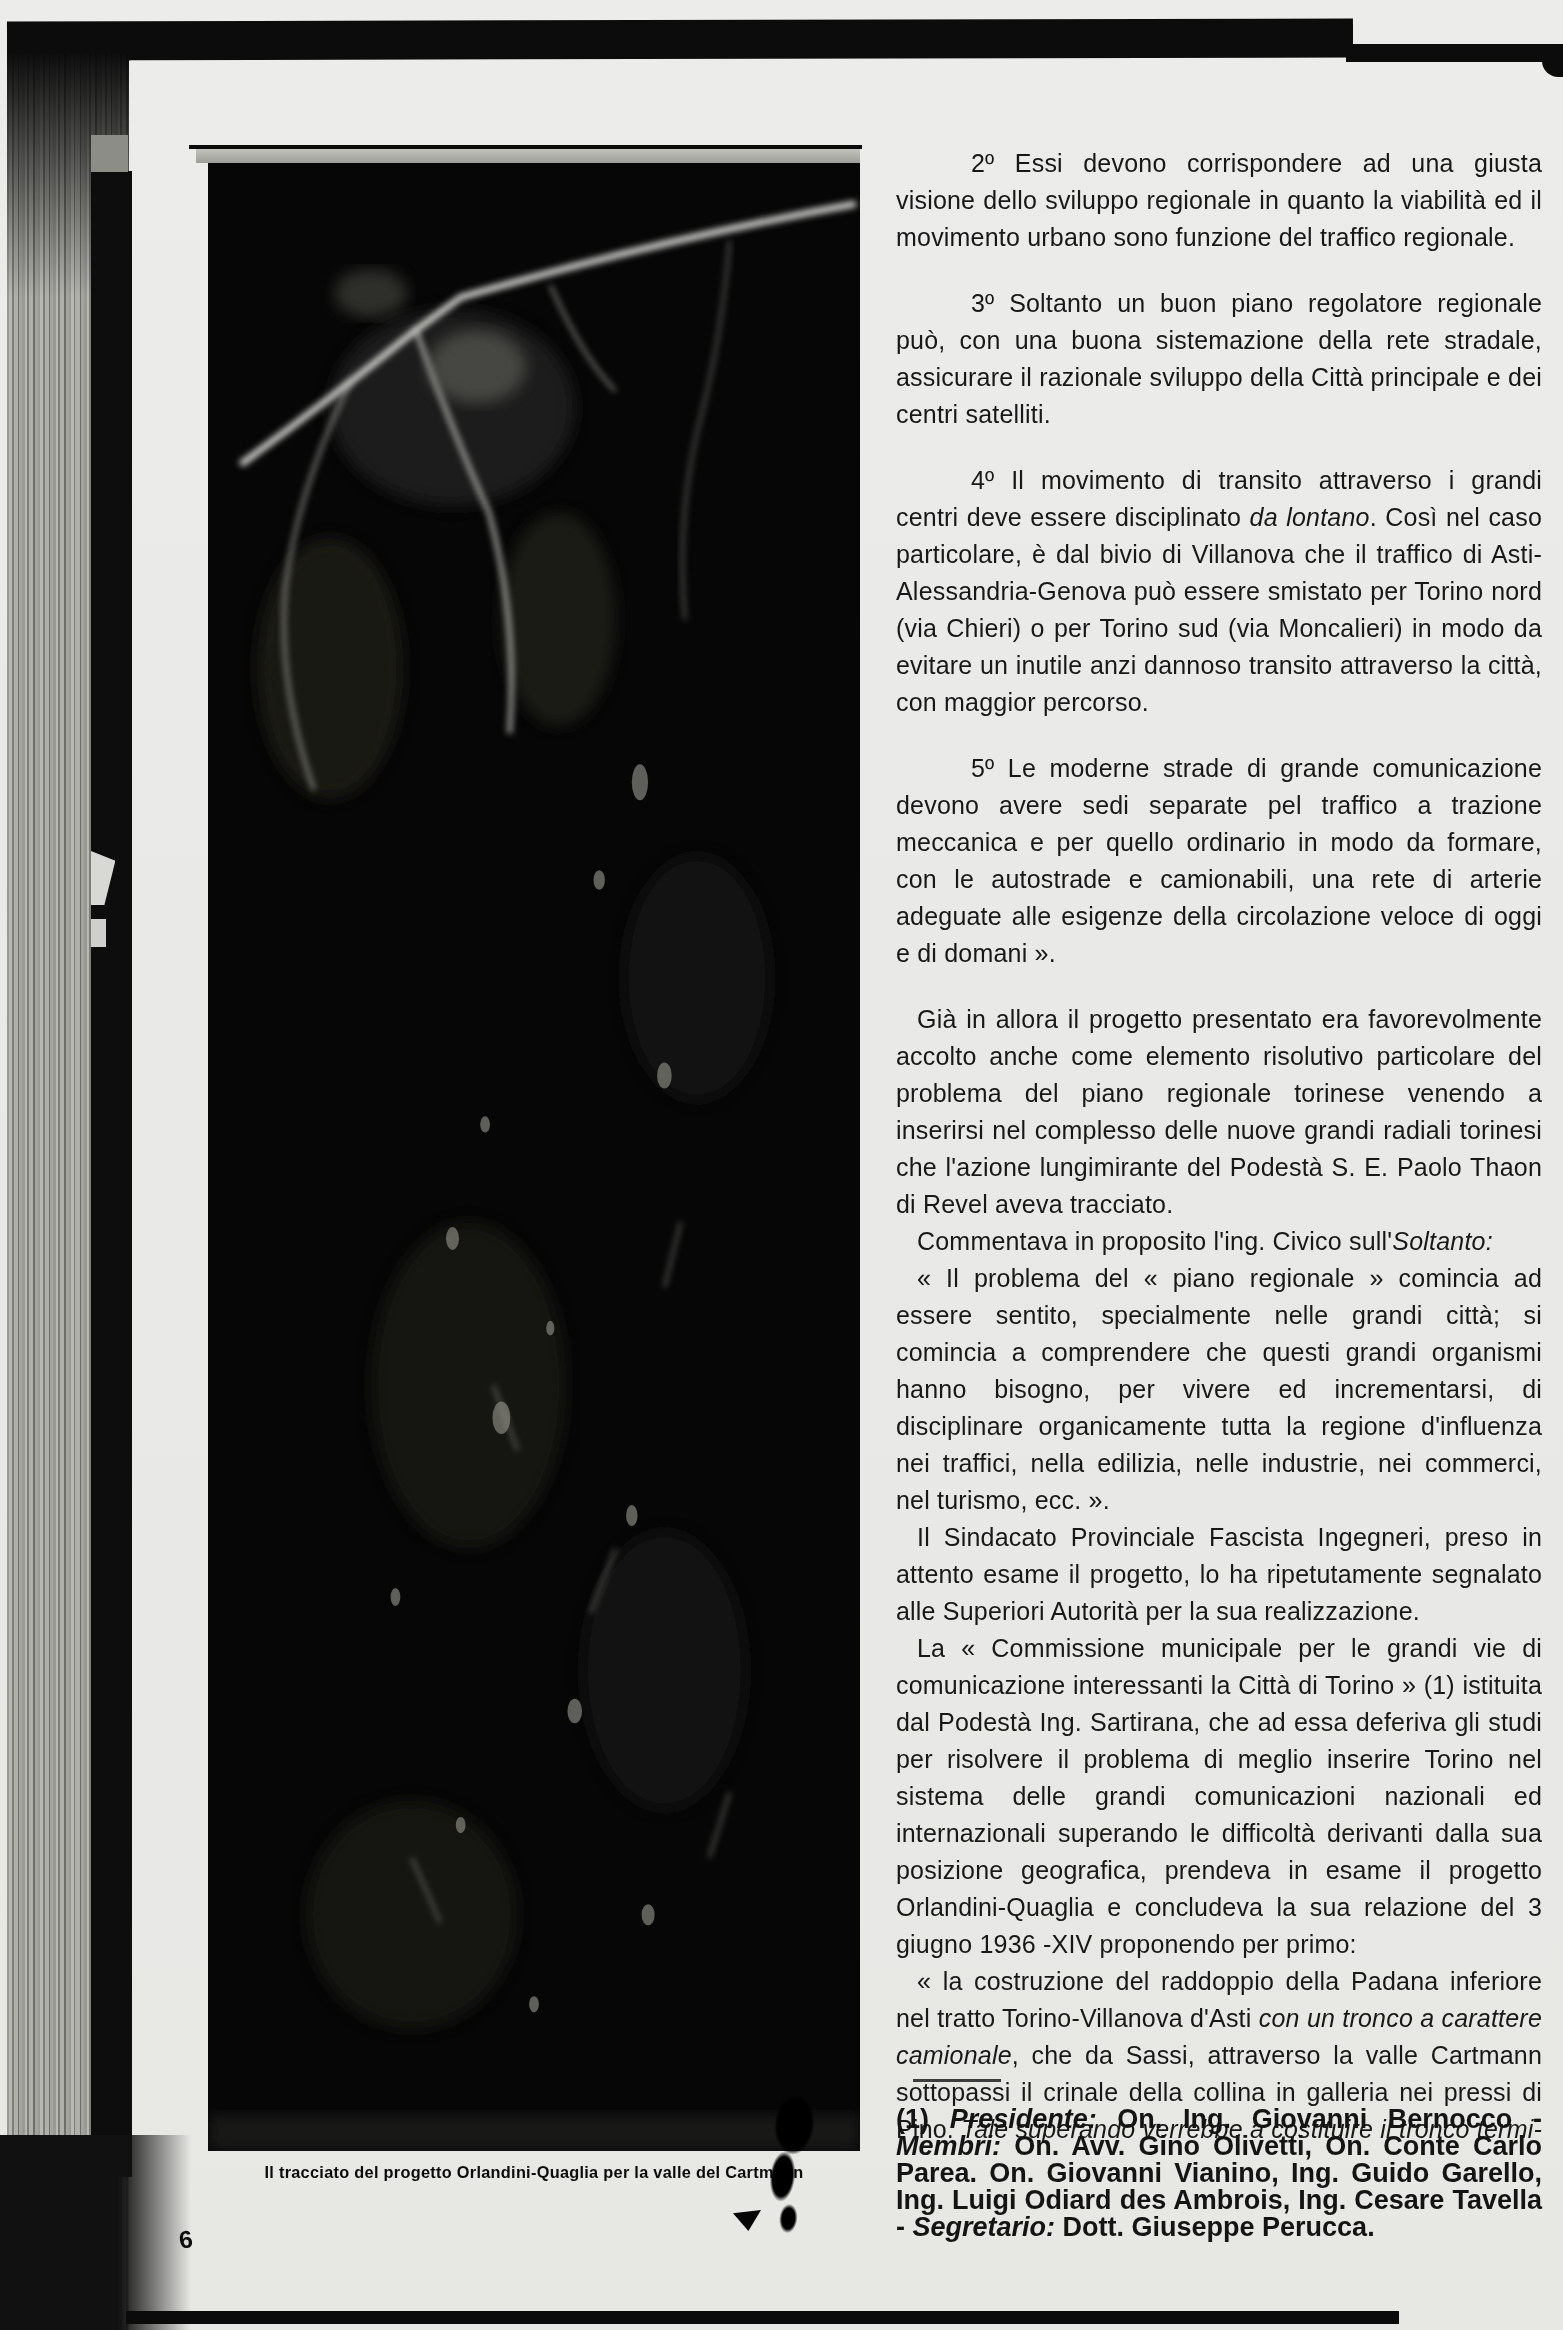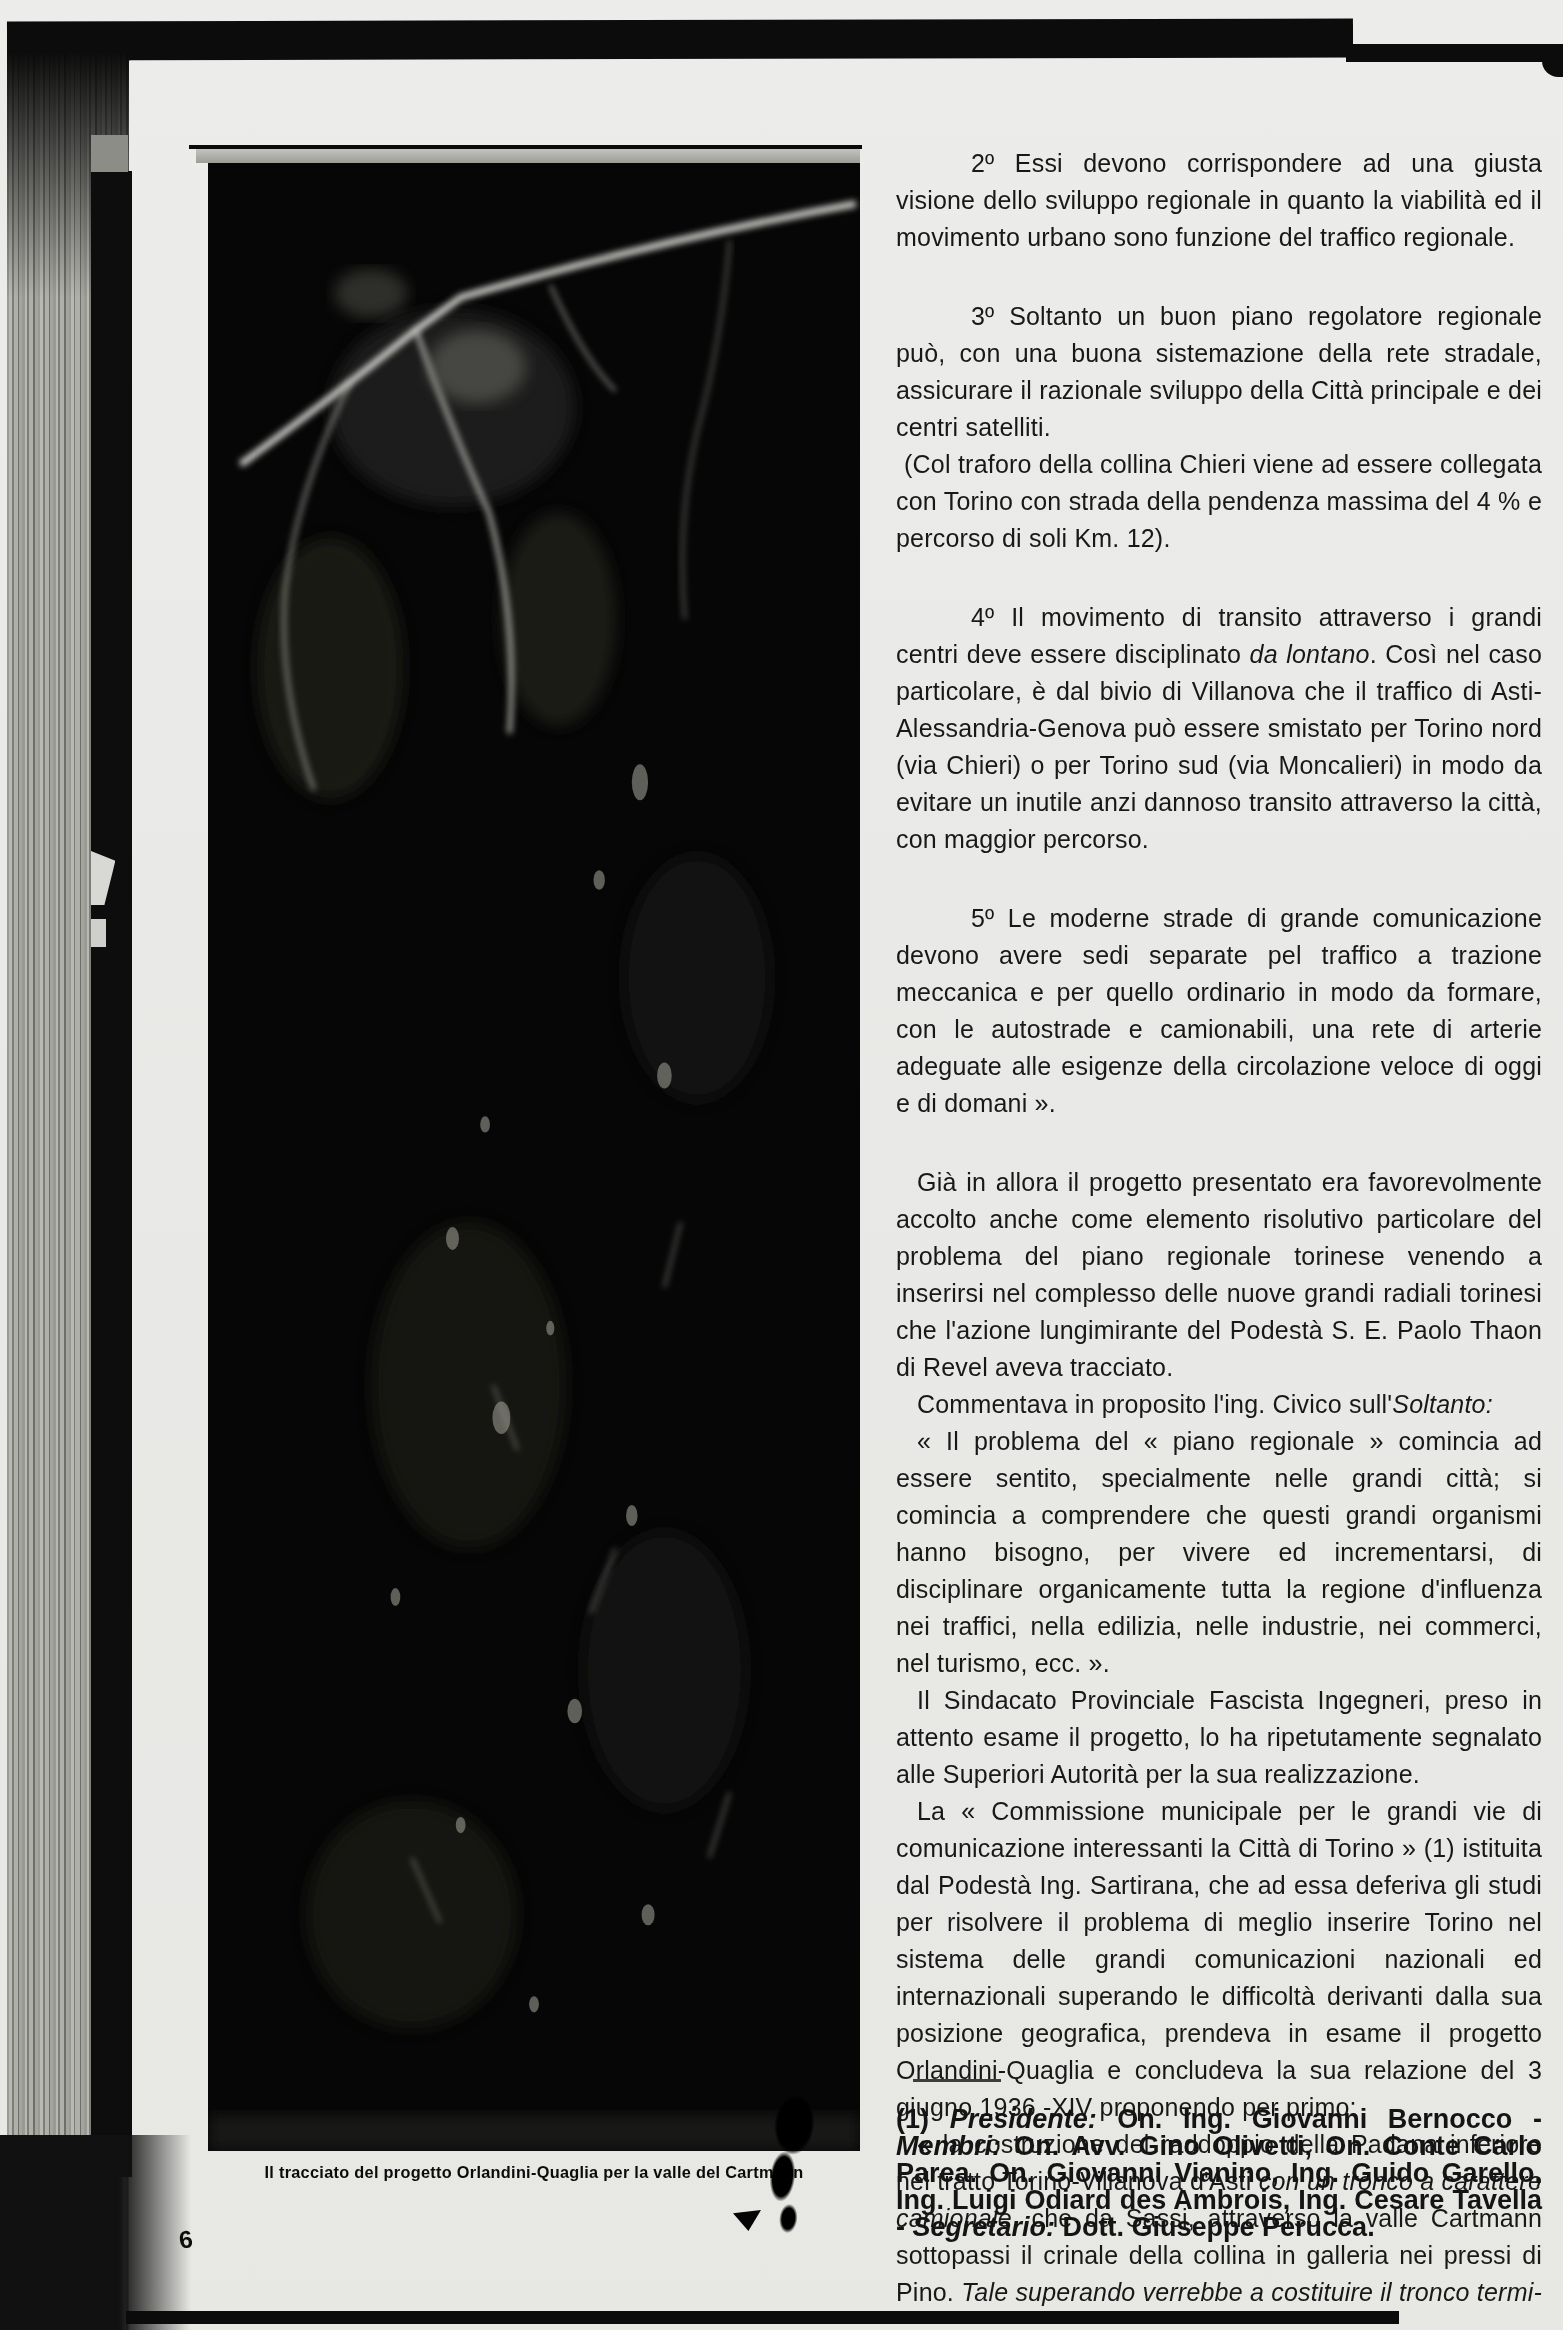--- a/index.html
+++ b/index.html
@@ -39,21 +39,21 @@
       radial-gradient(ellipse 13px 21px at 55% 86%, #000 0 50%, rgba(0,0,0,0) 70%);
     transform:rotate(6deg);}
   .ink-tail{position:absolute;left:733px;top:2210px;width:28px;height:21px;background:#050505;clip-path:polygon(0 15%,100% 0,55% 100%);}
   .page-number{position:absolute;left:179px;top:2226px;font-weight:bold;font-size:24.4px;color:#0d0d0d;transform:rotate(-8deg);}
   
   .text-col{position:absolute;left:896px;top:145px;width:646px;
     font-size:25px;line-height:37px;text-align:justify;letter-spacing:0.2px;color:#181818;}
   .para{margin:0;text-indent:21px;}
   .para.deep{text-indent:75px;}
   .para.flush{text-indent:8.1px;}
-  .para.gap{margin-top:42px;}
+  .para.gap{margin-top:29px;}
   .it{font-style:italic;}
   .footnote-rule{position:absolute;left:913px;top:2079px;width:88px;height:3.3px;background:#3d3d3d;}
   .footnote{position:absolute;left:896px;top:2106px;width:646px;
     font-size:27px;line-height:27px;font-weight:bold;text-align:justify;color:#141414;}
 </style>
 </head>
 <body>
 
 <div class="page">
 
@@ -132,21 +132,20 @@
   <div class="caption">
     <div>Il tracciato del progetto Orlandini-Quaglia per la valle del Cartmann</div>
   </div>
   <div class="ink-blot"></div>
   <div class="ink-tail"></div>
   <div class="page-number">6</div>
 
   <div class="text-col" id="article">
       <p class="para deep"><span>2º Essi devono corrispondere ad una giusta visione dello sviluppo regionale in quanto la viabilità ed il movimento urbano sono funzione del traffico regionale.</span></p>
       <p class="para deep gap"><span>3º Soltanto un buon piano regolatore regionale può, con una buona sistemazione della rete stradale, assicurare il razionale sviluppo della Città principale e dei centri satelliti.</span></p>
-      <p class="para flush"><span>(Col traforo della collina Chieri viene ad essere collegata con Torino con strada della pendenza massima del 4 % e percorso di soli Km. 12).</span></p>
       <p class="para deep gap"><span>4º Il movimento di transito attraverso i grandi centri deve essere disciplinato </span><span class="it">da lontano</span><span>. Così nel caso particolare, è dal bivio di Villanova che il traffico di Asti-Alessandria-Genova può essere smistato per Torino nord (via Chieri) o per Torino sud (via Moncalieri) in modo da evitare un inutile anzi dannoso transito attraverso la città, con maggior percorso.</span></p>
       <p class="para deep gap"><span>5º Le moderne strade di grande comunicazione devono avere sedi separate pel traffico a trazione meccanica e per quello ordinario in modo da formare, con le autostrade e camionabili, una rete di arterie adeguate alle esigenze della circolazione veloce di oggi e di domani ».</span></p>
       <p class="para gap"><span>Già in allora il progetto presentato era favorevolmente accolto anche come elemento risolutivo particolare del problema del piano regionale torinese venendo a inserirsi nel complesso delle nuove grandi radiali torinesi che l'azione lungimirante del Podestà S. E. Paolo Thaon di Revel aveva tracciato.</span></p>
       <p class="para"><span>Commentava in proposito l'ing. Civico sull'</span><span class="it">Soltanto:</span></p>
       <p class="para"><span>« Il problema del « piano regionale » comincia ad essere sentito, specialmente nelle grandi città; si comincia a comprendere che questi grandi organismi hanno bisogno, per vivere ed incrementarsi, di disciplinare organicamente tutta la regione d'influenza nei traffici, nella edilizia, nelle industrie, nei commerci, nel turismo, ecc. ».</span></p>
       <p class="para"><span>Il Sindacato Provinciale Fascista Ingegneri, preso in attento esame il progetto, lo ha ripetutamente segnalato alle Superiori Autorità per la sua realizzazione.</span></p>
       <p class="para"><span>La « Commissione municipale per le grandi vie di comunicazione interessanti la Città di Torino » (1) istituita dal Podestà Ing. Sartirana, che ad essa deferiva gli studi per risolvere il problema di meglio inserire Torino nel sistema delle grandi comunicazioni nazionali ed internazionali superando le difficoltà derivanti dalla sua posizione geografica, prendeva in esame il progetto Orlandini-Quaglia e concludeva la sua relazione del 3 giugno 1936 -XIV proponendo per primo:</span></p>
       <p class="para"><span>« la costruzione del raddoppio della Padana inferiore nel tratto Torino-Villanova d'Asti </span><span class="it">con un tronco a carattere camionale</span><span>, che da Sassi, attraverso la valle Cartmann sottopassi il crinale della collina in galleria nei pressi di Pino. </span><span class="it">Tale superando verrebbe a costituire il tronco termi-</span></p>
     </div>
 

